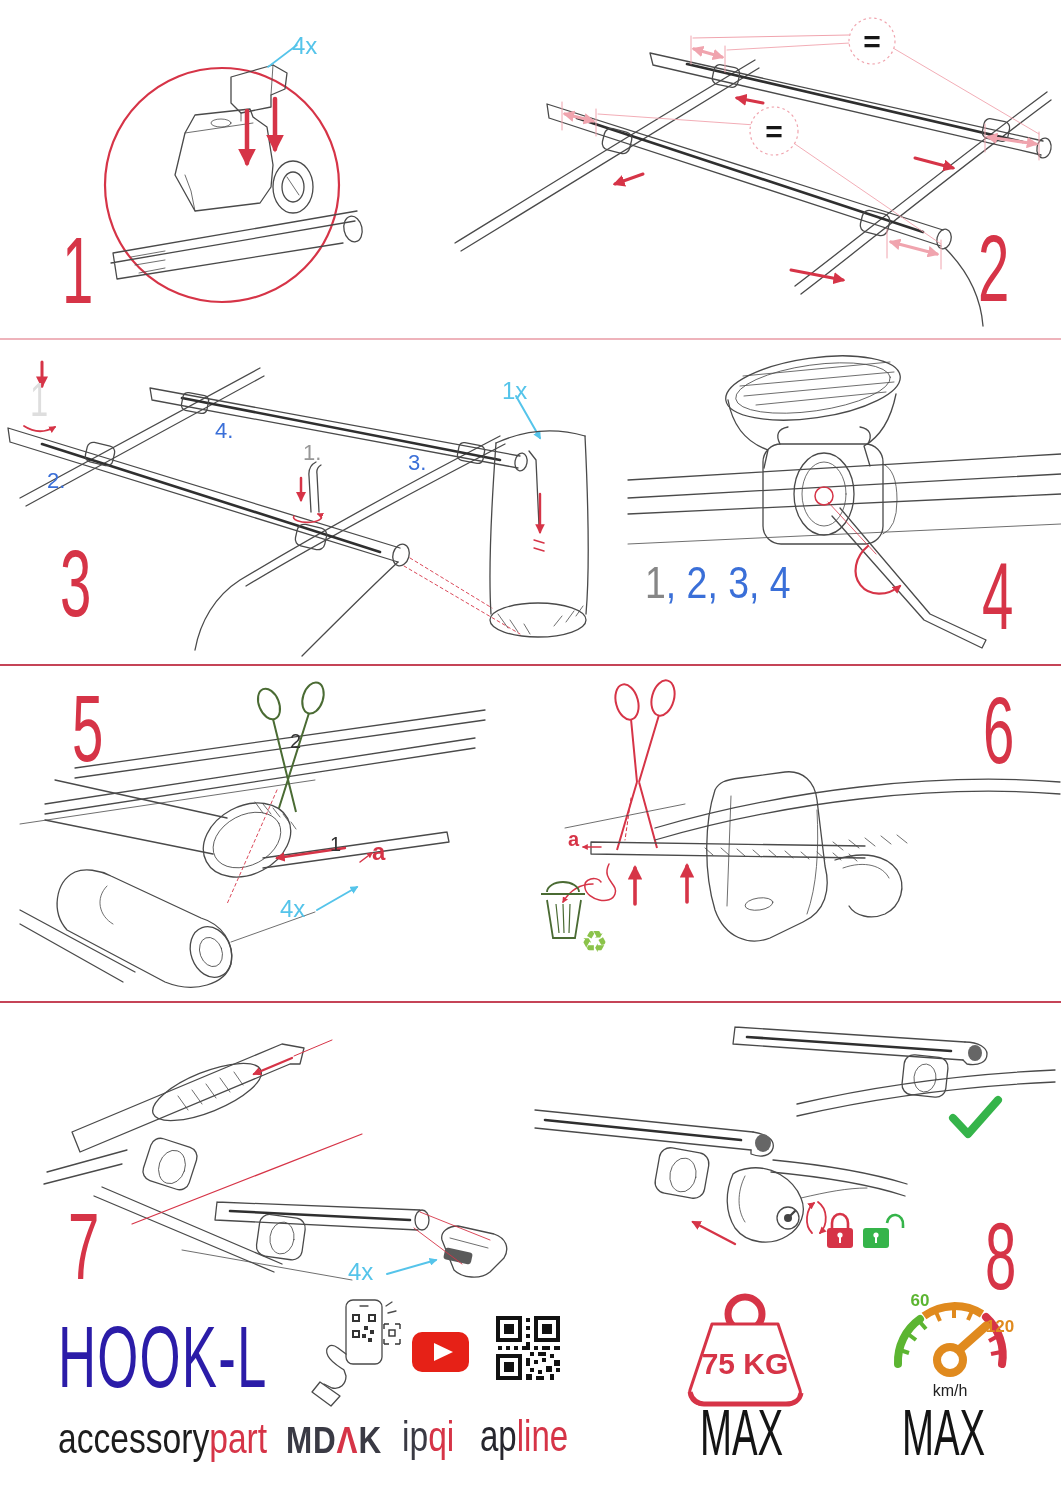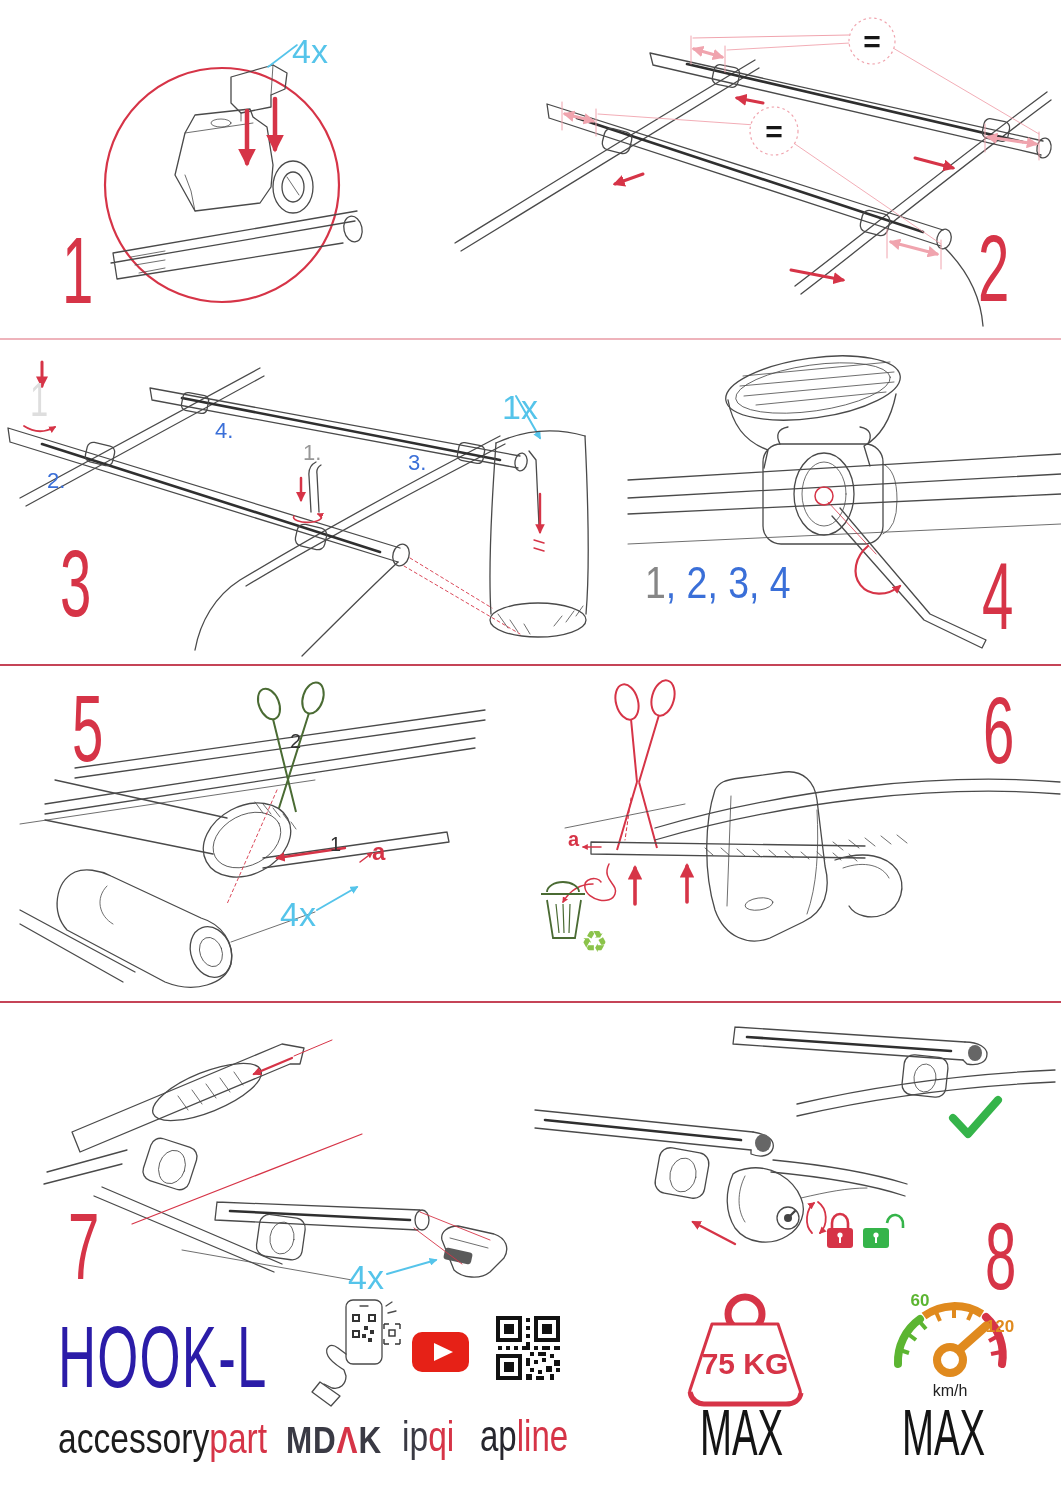--- a/index.html
+++ b/index.html
@@ -15,21 +15,21 @@
   .ca{stroke:var(--cyan);fill:none;stroke-linecap:round;}
   .ga{stroke:var(--green);fill:none;stroke-linecap:round;}
   .dash{stroke-dasharray:3 3;}
   .sep{position:absolute;left:0;width:1061px;}
   .stepnum{position:absolute;color:var(--red);font-size:94px;line-height:.82;
            font-weight:500;transform:scaleX(.6);transform-origin:0 0;}
   .ghostnum{position:absolute;color:#dedede;font-size:48px;line-height:.9;
             transform:scaleX(.68);transform-origin:0 0;}
   .lblB{position:absolute;color:var(--blue);font-size:22px;font-weight:500;}
   .lblG{position:absolute;color:#979797;font-size:22px;font-weight:500;}
-  .lblC{position:absolute;color:var(--cyan);font-size:34px;font-weight:500;}
+  .lblC{position:absolute;color:var(--cyan);font-size:24px;font-weight:500;}
   .lblK{position:absolute;color:#333;font-size:20px;font-weight:500;}
   .lblR{position:absolute;color:var(--red);font-size:24px;font-weight:600;}
   .seq{position:absolute;font-size:44px;font-weight:500;transform:scaleX(.85);transform-origin:0 0;}
   .seq .g{color:#868686;} .seq .b{color:var(--blue);}
   .eqtext{font-size:30px;font-weight:700;fill:#161616;}
   .brand{position:absolute;color:var(--brand_blue);font-size:88px;line-height:.8;
          font-weight:500;letter-spacing:2px;transform:scaleX(.6);transform-origin:0 0;}
   .brandsub{position:absolute;font-size:42px;font-weight:500;line-height:1;
             transform:scaleX(.8);transform-origin:0 0;}
   .brandsub .k{color:#1d1d1d;} .brandsub .r{color:var(--red);}
@@ -182,21 +182,21 @@
     <path class="ra" stroke-width="2.4" marker-end="url(#ahr)" d="M540,146 L540,184"></path>
     <path class="ra" stroke-width="1.4" d="M534,192 l10,3 M534,200 l10,3"></path>
   </g>
   <path class="ra dash" stroke-width=".9" d="M410,210 L492,260 M404,218 L520,286"></path>
 </svg>
 <span class="ghostnum" style="left:30px;top:378px">1</span>
 <span class="lblB" style="left:47px;top:468px">2.</span>
 <span class="lblB" style="left:215px;top:418px">4.</span>
 <span class="lblG" style="left:303px;top:440px">1.</span>
 <span class="lblB" style="left:408px;top:450px">3.</span>
-<span class="lblC" style="left:502px;top:388px">1x</span>
+<span class="lblC" style="left:502px;top:377px">1x</span>
 <span class="stepnum" style="left:60px;top:545px">3</span>
 
 <svg class="abs" style="left:628px;top:348px" width="433" height="312" viewBox="0 0 433 312">
   <g>
     <path class="d" d="M0,132 L433,106 M0,150 L433,126 M0,166 L433,146"></path>
     <path class="dt" d="M0,196 L433,176"></path>
   </g>
   <g>
     <ellipse class="d" cx="185" cy="40" rx="88" ry="30" transform="rotate(-8 185 40)"></ellipse>
     <ellipse class="dt" cx="185" cy="40" rx="78" ry="23" transform="rotate(-8 185 40)"></ellipse>

